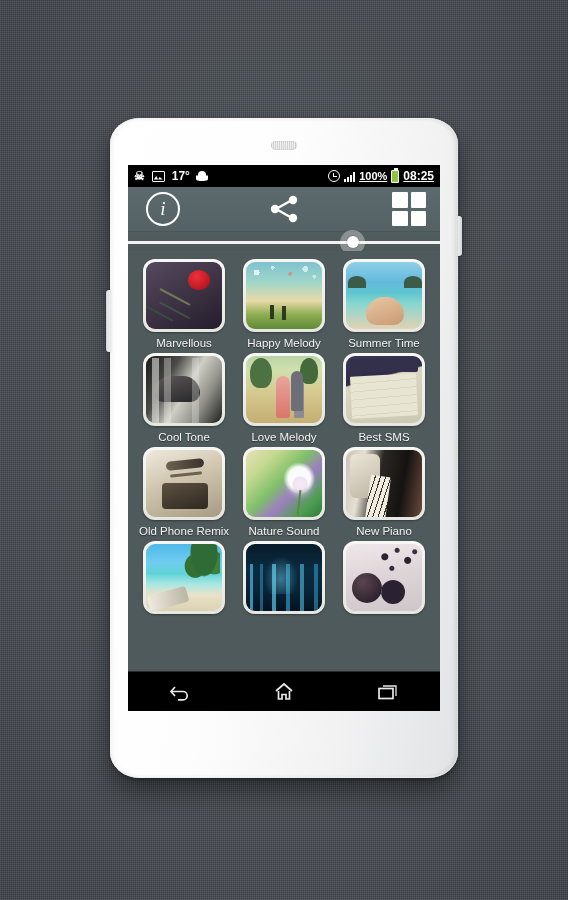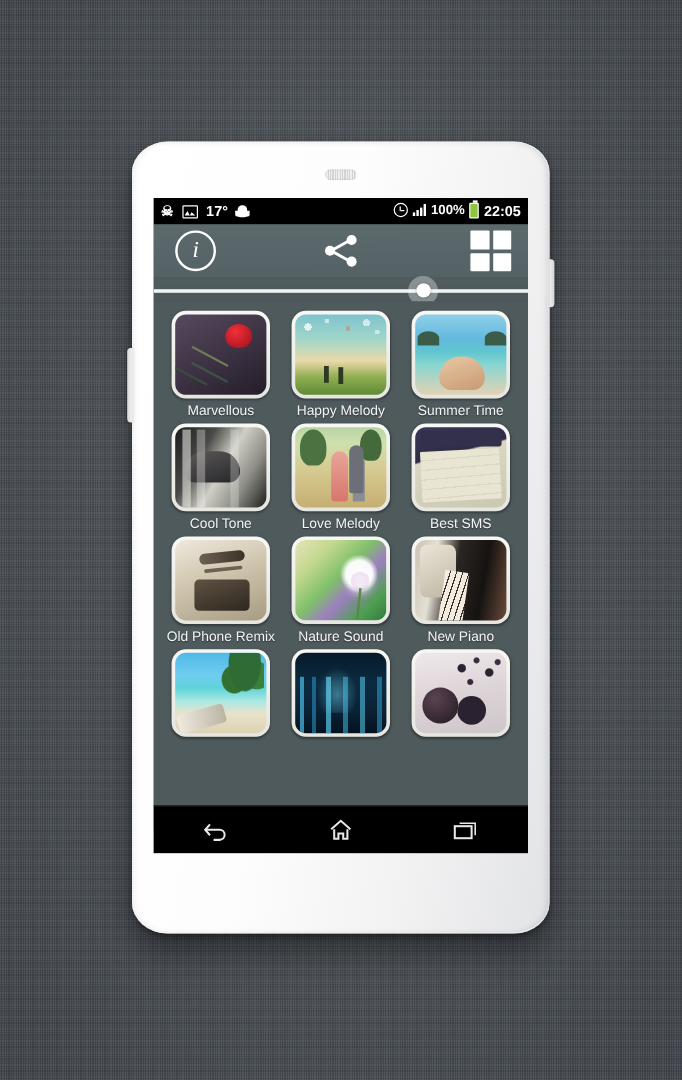--- a/index.html
+++ b/index.html
@@ -64,21 +64,21 @@
   }
 
   
   .statusbar{
     height:22px; background:#000;
     display:flex; align-items:center;
     padding:0 6px; color:#fff;
     font-size:11px; font-weight:bold;
   }
   .sb-left{ display:flex; align-items:center; gap:7px; flex:1; }
-  .sb-right{ display:flex; align-items:flex-start; gap:4px; }
+  .sb-right{ display:flex; align-items:center; gap:4px;text-decoration:underline; }
   .ico{ display:inline-block; line-height:1; }
   .usb-ic{ font-size:12px; }
   .pic-ic{
     width:13px;height:11px;border:1.3px solid #fff;border-radius:1px;
     position:relative;background:#000;
   }
   .pic-ic::after{
     content:""; position:absolute; left:1px; bottom:1px; right:1px; height:5px;
     background:#fff;
     clip-path:polygon(0% 100%, 28% 28%, 48% 100%, 66% 48%, 100% 100%);
@@ -380,21 +380,21 @@
       <div class="sb-right">
         <span class="clock-ic"></span>
         <span class="signal">
             <i></i>
             <i></i>
             <i></i>
             <i></i>
           </span>
         <span class="sb-pct">100%</span>
         <span class="batt"></span>
-        <span class="sb-time">22:05</span>
+        <span class="sb-time">08:25</span>
       </div>
     </div>
 
     <div class="actionbar">
       <div class="info-btn">
         <span>i</span>
       </div>
       <div class="share-btn">
         <svg viewBox="0 0 34 30" width="34" height="30" aria-hidden="true">
           <line x1="9" y1="15" x2="25" y2="6" stroke="#ffffff" stroke-width="2.4"></line>

